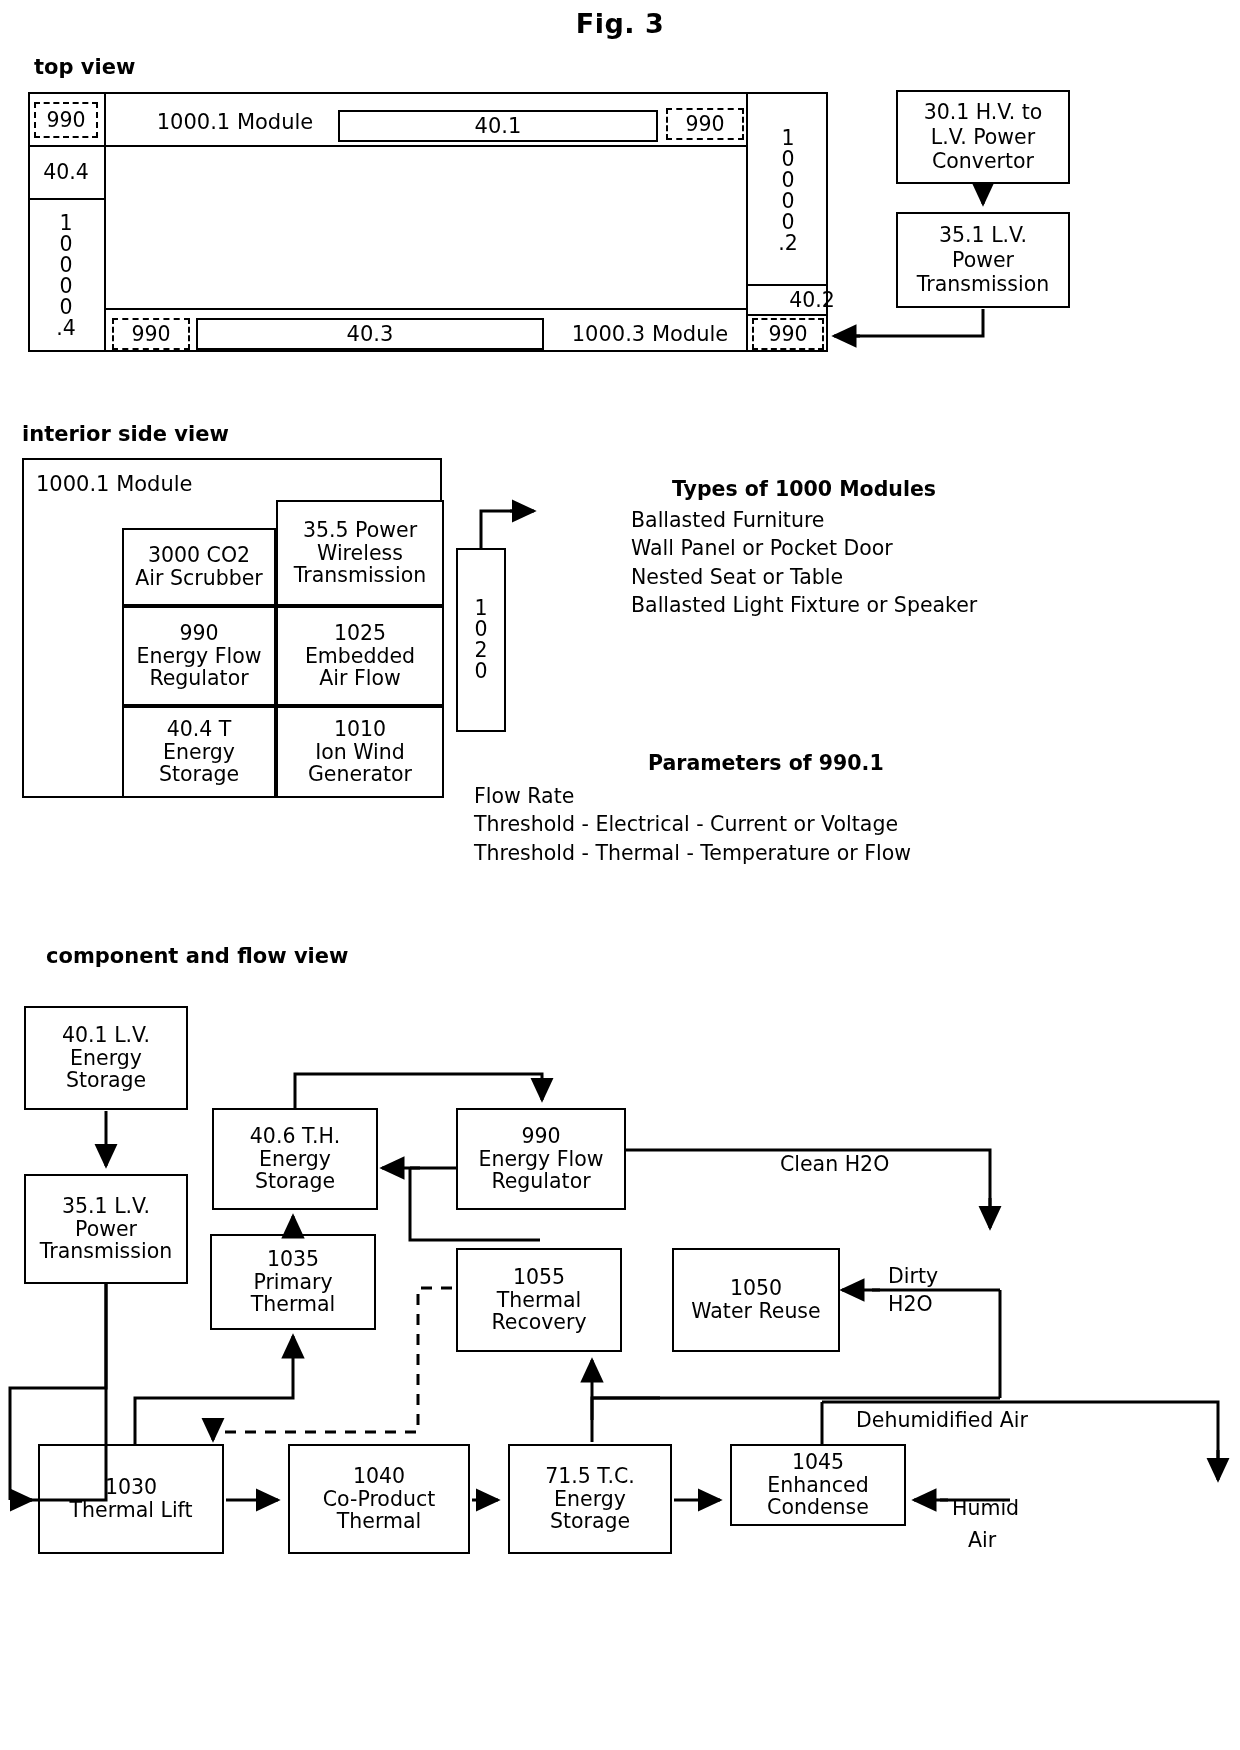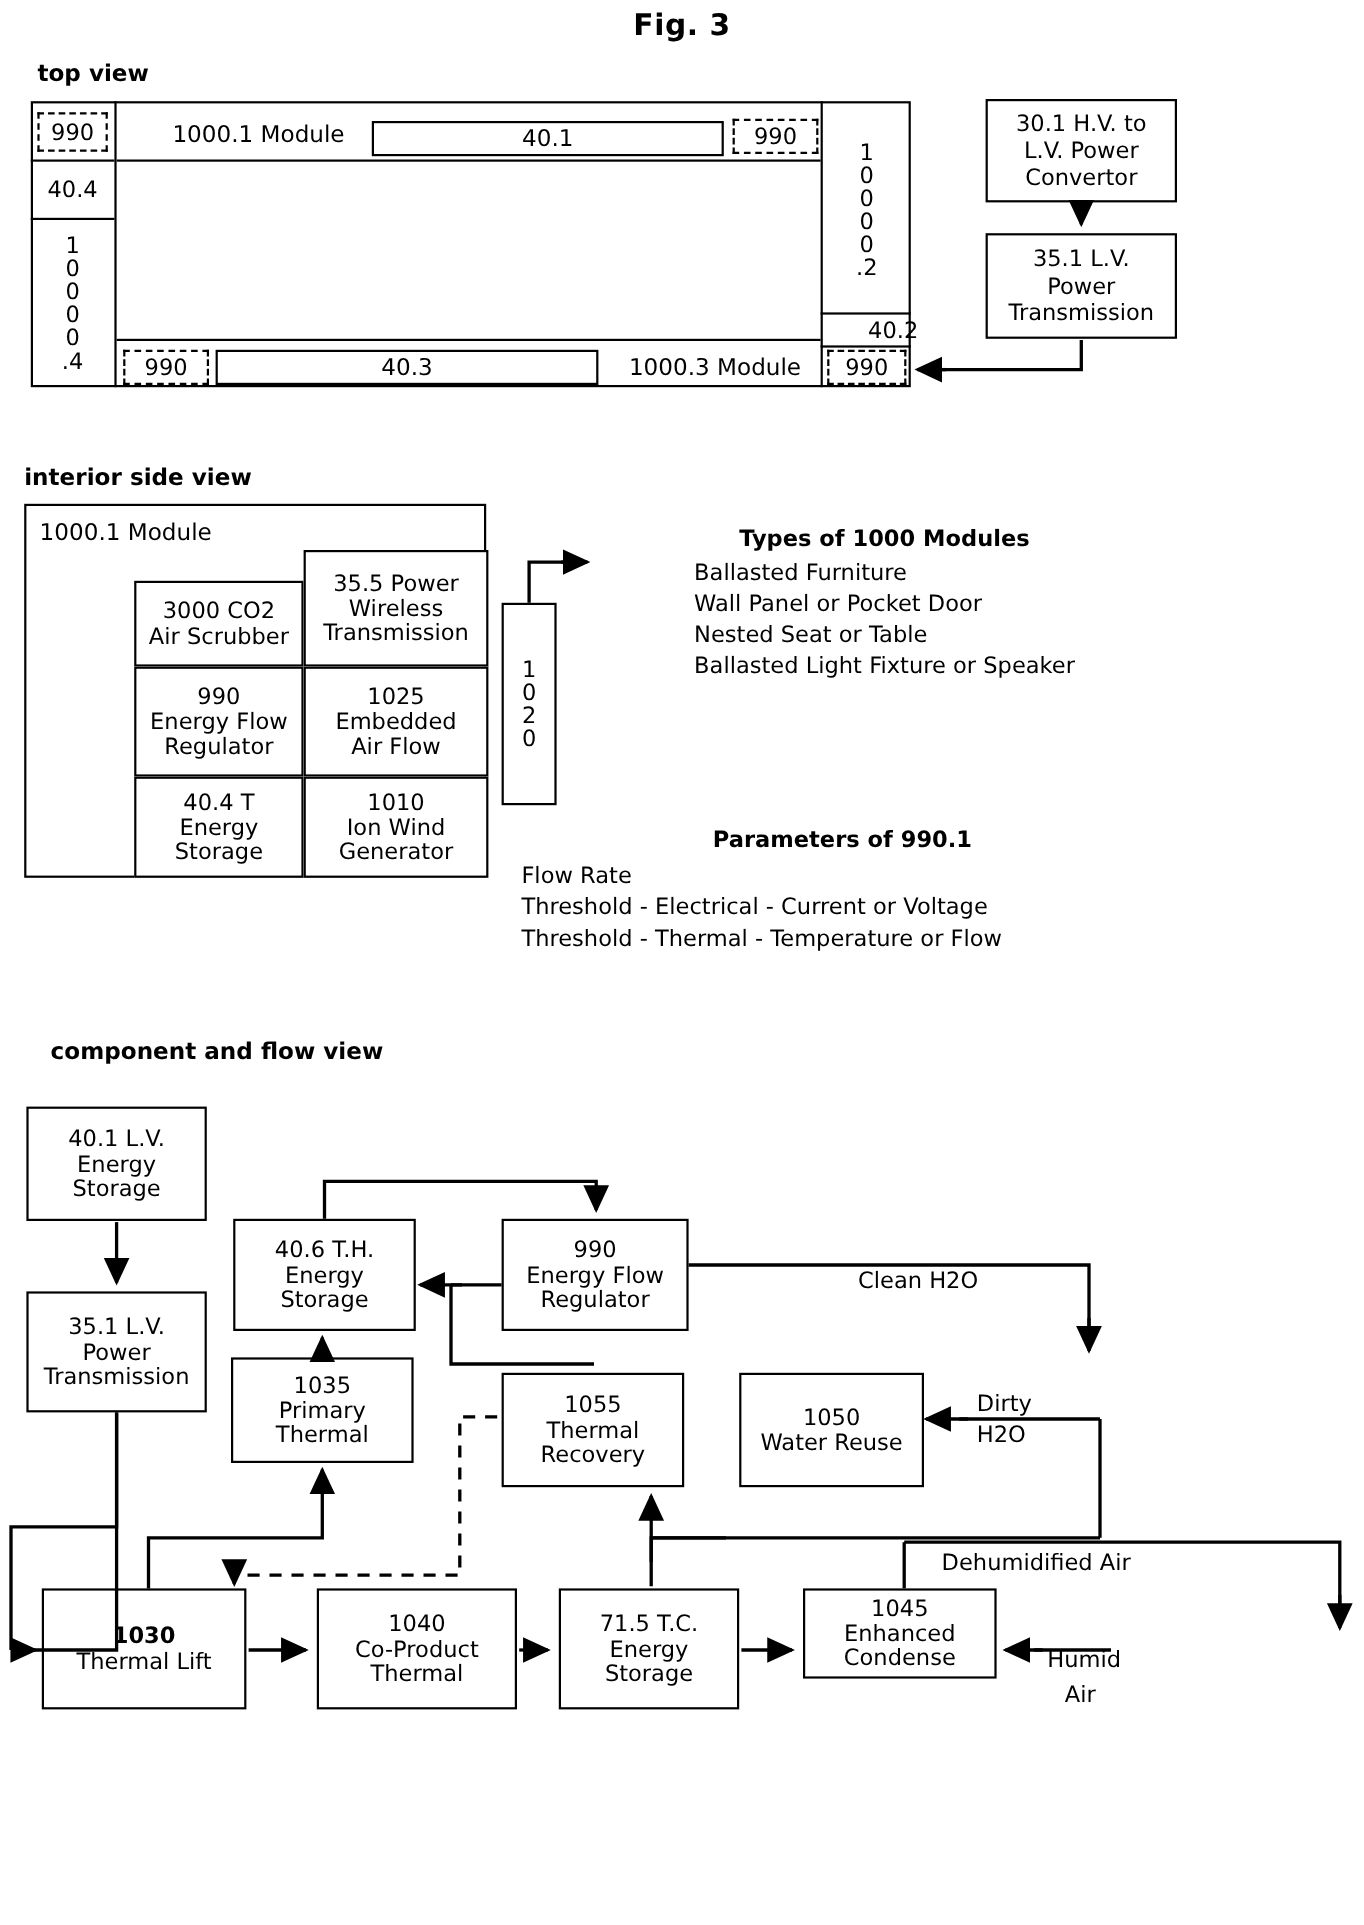--- a/index.html
+++ b/index.html
@@ -228,21 +228,21 @@
   <div class="abs box vstack t20" style="left:456px;top:1248px;width:166px;height:104px;">
     <span style="padding:1px 0;">1055</span>
     <span style="padding:1px 0;">Thermal</span>
     <span style="padding:1px 0;">Recovery</span>
   </div>
   <div class="abs box vstack t20" style="left:672px;top:1248px;width:168px;height:104px;">
     <span style="padding:1px 0;">1050</span>
     <span style="padding:1px 0;">Water Reuse</span>
   </div>
   <div class="abs box vstack t20" style="left:38px;top:1444px;width:186px;height:110px;">
-    <span style="padding:1px 4px;font-weight:bold;">1030</span>
+    <span style="padding:1px 4px;">1030</span>
     <span style="padding:1px 0;">Thermal Lift</span>
   </div>
   <div class="abs box vstack t20" style="left:288px;top:1444px;width:182px;height:110px;">
     <span style="padding:1px 0;">1040</span>
     <span style="padding:1px 0;">Co-Product</span>
     <span style="padding:1px 0;">Thermal</span>
   </div>
   <div class="abs box vstack t20" style="left:508px;top:1444px;width:164px;height:110px;">
     <span style="padding:1px 0;">71.5 T.C.</span>
     <span style="padding:1px 0;">Energy</span>

